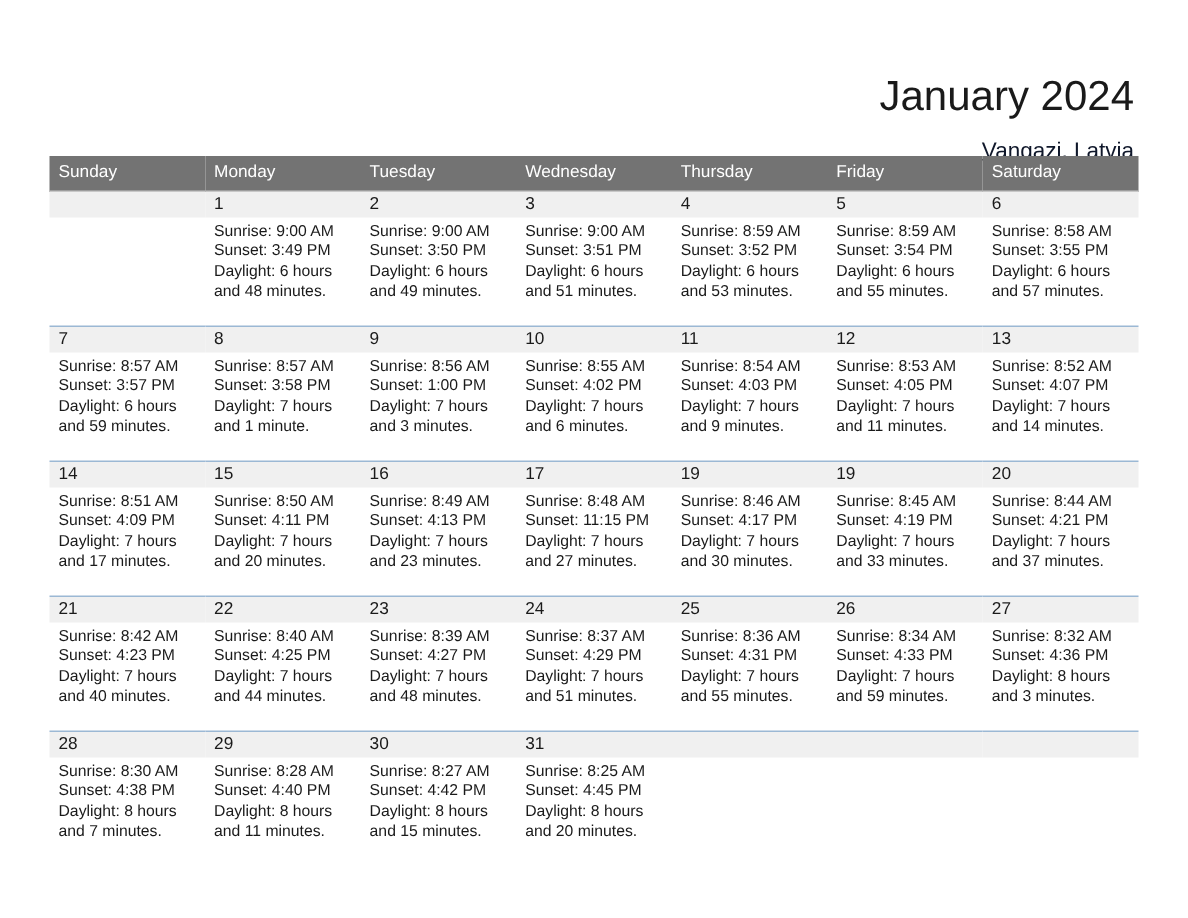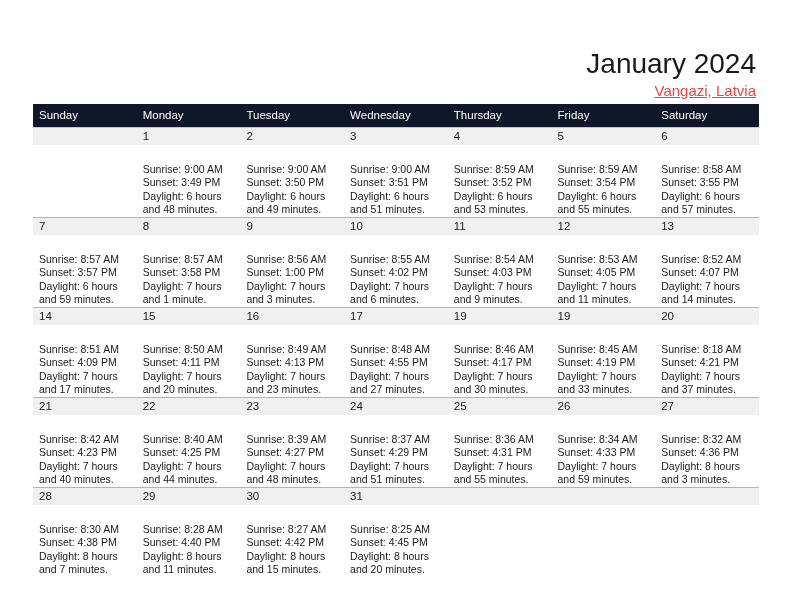--- a/index.html
+++ b/index.html
@@ -76,41 +76,41 @@
     font-size: 28px;
     color: #1a1a1a;
     line-height: 34px;
     white-space: nowrap;
     font-family: "Liberation Sans", sans-serif;
     font-weight: normal;
     margin: 0;
   }
   .cal-subtitle {
     font-size: 15px;
-    color: #ef4444;
+    color: #0f172a;
     line-height: 20px;
-    margin-top: 0;
+    margin-top: 10px;
     white-space: nowrap;
     font-family: "Liberation Sans", sans-serif;
     text-decoration: underline;
   }
 
   
   .calendar {
     position: absolute;
     left: 33px;
     top: 104px;
     width: 726px;
     border-collapse: collapse;
     table-layout: fixed;
   }
   .calendar col { width: 103.71px; }
 
   thead th {
-    background: #0f172a;
+    background: #737373;
     color: #ffffff;
     font-size: 11.5px;
     font-weight: normal;
     text-align: left;
     padding: 5px 0 5px 6px;
     height: 11px;
     line-height: 13px;
     font-family: "Liberation Sans", sans-serif;
     vertical-align: middle;
   }
@@ -145,21 +145,20 @@
   }
   .cell.empty .daynum-band {
     background: #f0f0f0;
   }
   .details {
     padding: 3px 4px 0 6px;
     font-size: 10.5px;
     line-height: 13.4px;
     color: #1a1a1a;
     font-family: "Liberation Sans", sans-serif;
-    margin-top: 15px;
   }
   .details div { white-space: nowrap; }
 </style>
 </head>
 <body>
 
 <div class="page">
 
   <div class="top-bar">
 
@@ -377,21 +376,21 @@
                 <div>Daylight: 7 hours</div>
                 <div>and 23 minutes.</div>
               </div>
             </div>
           </td>
           <td>
             <div class="cell">
               <div class="daynum-band">17</div>
               <div class="details">
                 <div>Sunrise: 8:48 AM</div>
-                <div>Sunset: 4:55 PM</div>
+                <div>Sunset: 11:15 PM</div>
                 <div>Daylight: 7 hours</div>
                 <div>and 27 minutes.</div>
               </div>
             </div>
           </td>
           <td>
             <div class="cell">
               <div class="daynum-band">19</div>
               <div class="details">
                 <div>Sunrise: 8:46 AM</div>
@@ -409,21 +408,21 @@
                 <div>Sunset: 4:19 PM</div>
                 <div>Daylight: 7 hours</div>
                 <div>and 33 minutes.</div>
               </div>
             </div>
           </td>
           <td>
             <div class="cell">
               <div class="daynum-band">20</div>
               <div class="details">
-                <div>Sunrise: 8:18 AM</div>
+                <div>Sunrise: 8:44 AM</div>
                 <div>Sunset: 4:21 PM</div>
                 <div>Daylight: 7 hours</div>
                 <div>and 37 minutes.</div>
               </div>
             </div>
           </td>
         </tr>
         <tr class="week-row">
           <td>
             <div class="cell">

